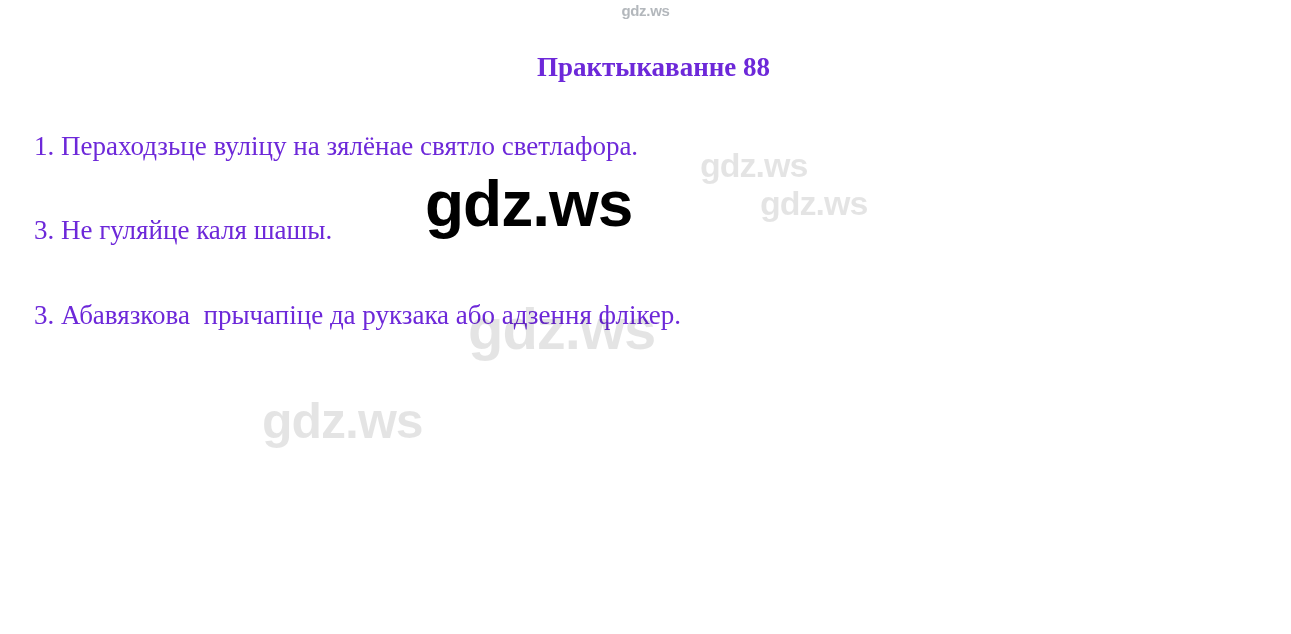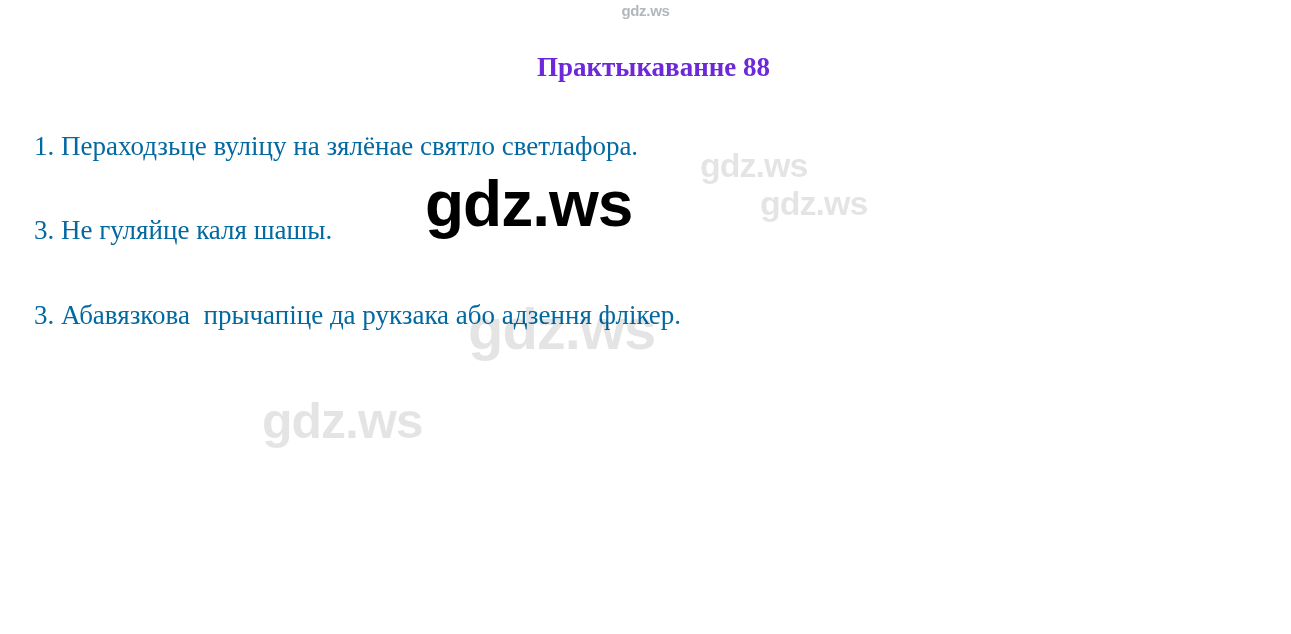--- a/index.html
+++ b/index.html
@@ -46,21 +46,21 @@
   .answers {
     position: absolute;
     top: 132px;
     left: 34px;
     width: 1180px;
   }
   .answer-line {
     font-family: "Liberation Serif", serif;
     font-size: 27px;
     line-height: 1.05;
-    color: #0369a1;
+    color: #6d28d9;
     margin-bottom: 56px;
     white-space: pre;
   }
   .watermark-center {
     position: absolute;
     top: 172px;
     left: 425px;
     font-family: "Liberation Sans", sans-serif;
     font-size: 64px;
     font-weight: 700;

